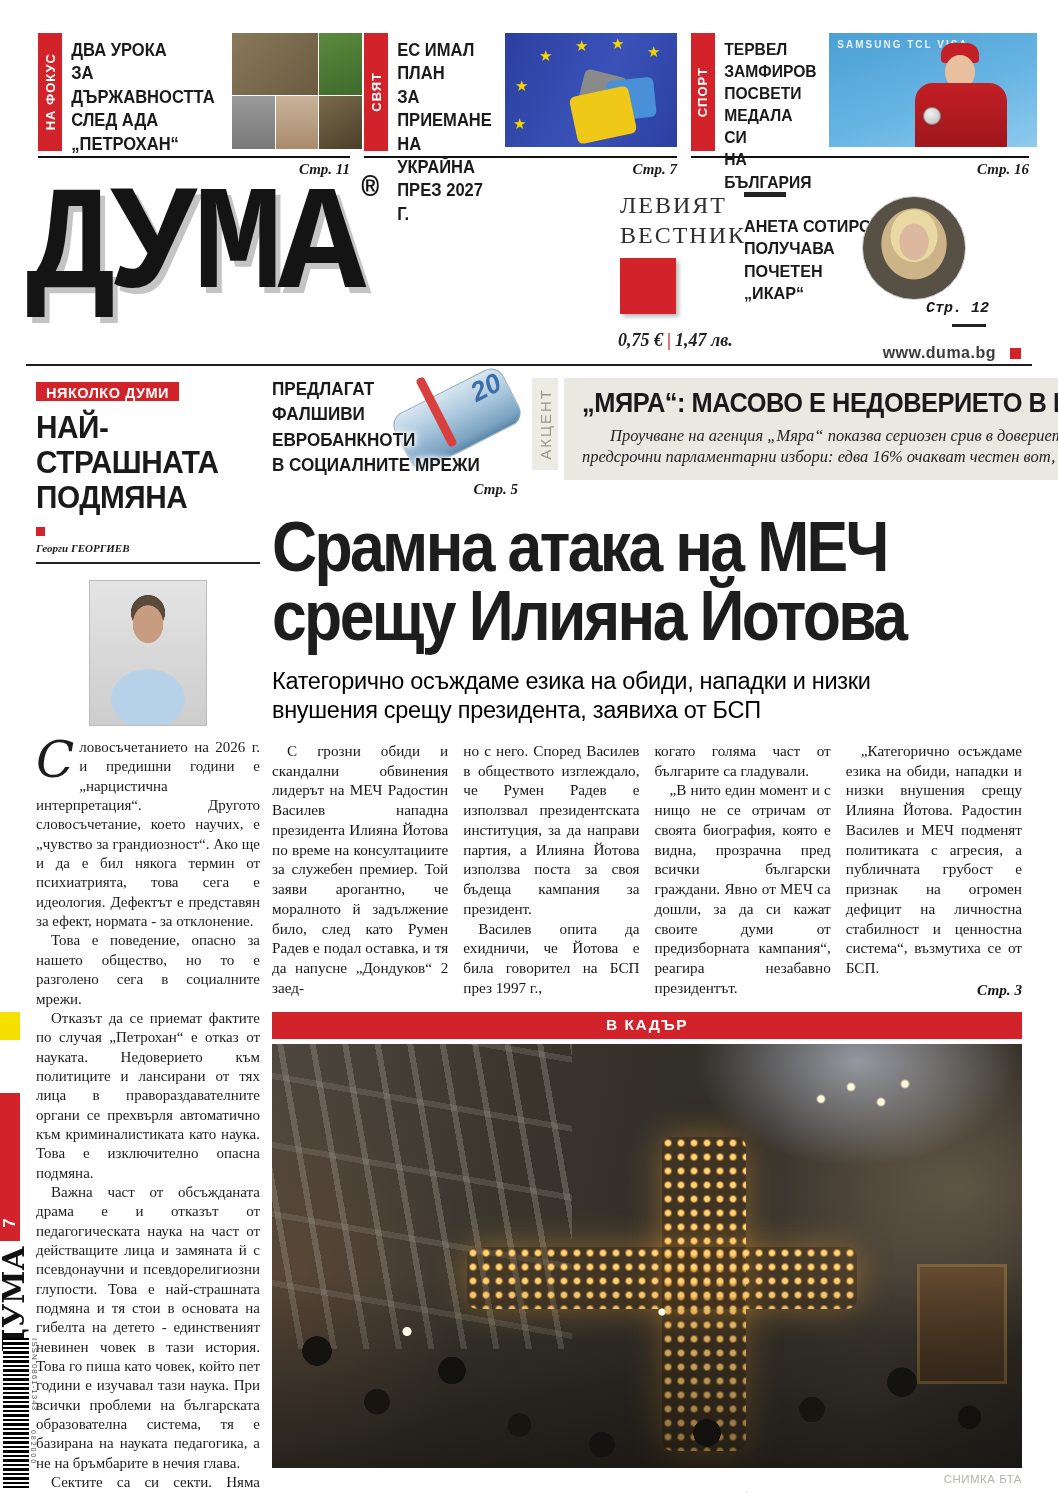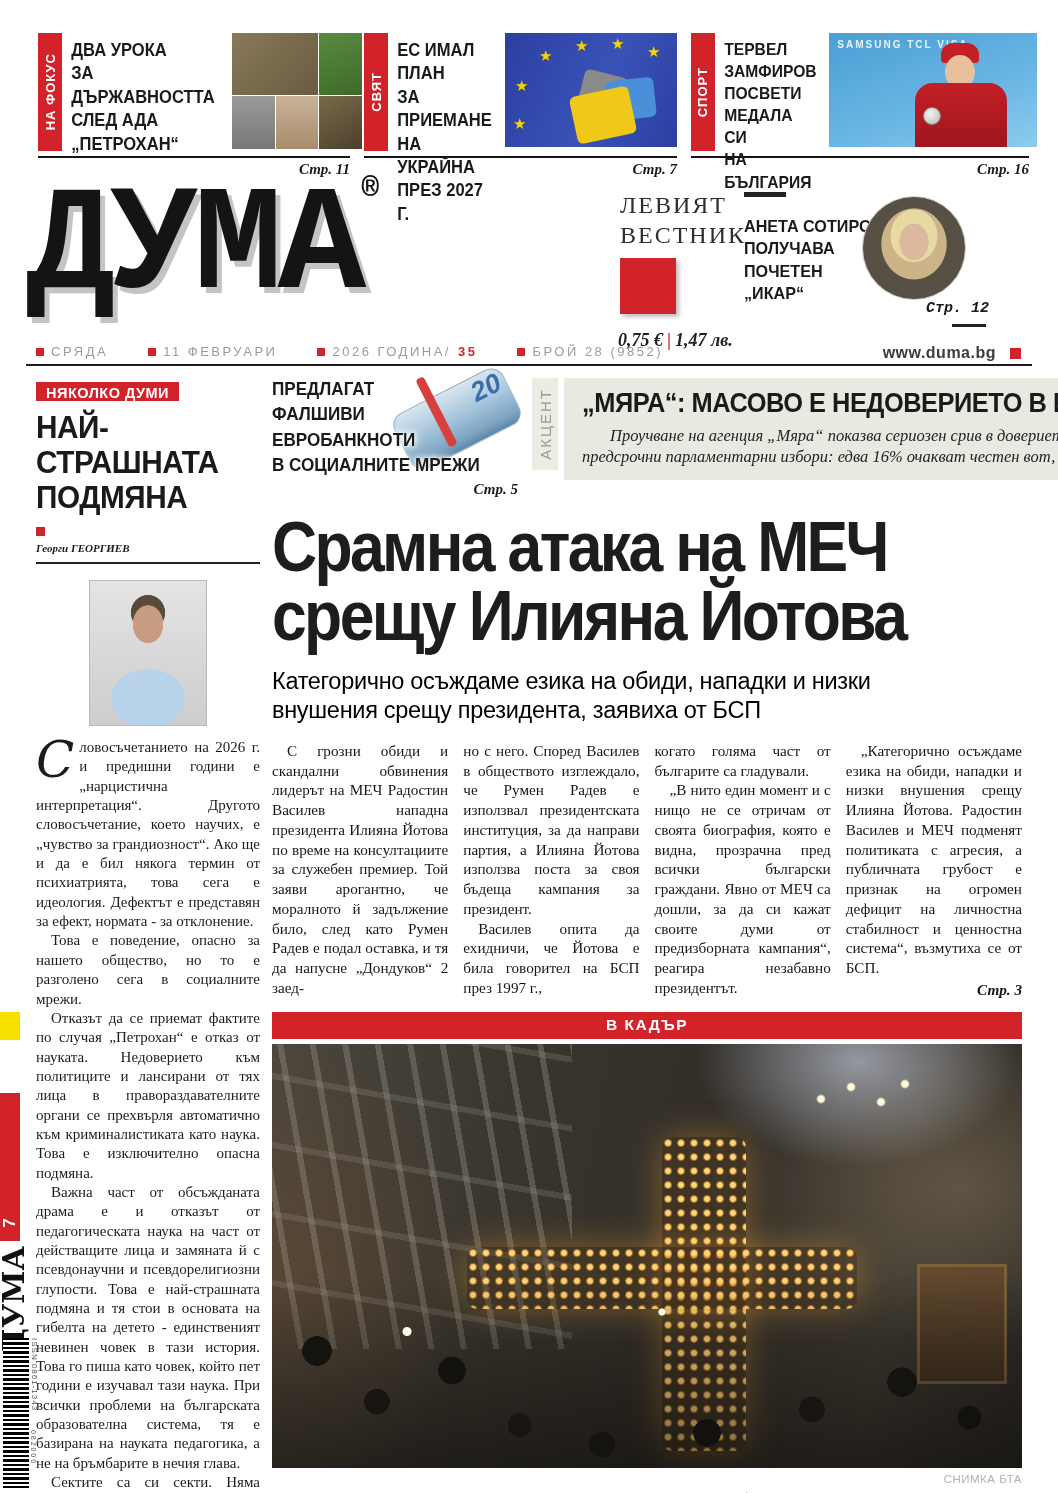--- a/index.html
+++ b/index.html
@@ -258,39 +258,20 @@
   <div class="promo-dash2"></div>
   <div class="red-square"></div>
   <div class="price">
     <span>0,75 €</span><span class="sep">|</span><span>1,47 лв.</span>
   </div>
   <div class="website">
     <span>www.duma.bg</span>
     <span class="sq"></span>
   </div>
 
-  <div class="dateline">
-    <span class="dl-item">
-        <span class="sq"></span>
-        <span>СРЯДА</span>
-      </span>
-    <span class="dl-item">
-        <span class="sq"></span>
-        <span>11 ФЕВРУАРИ</span>
-      </span>
-    <span class="dl-item">
-        <span class="sq"></span>
-        <span>2026 ГОДИНА/</span>
-        <span class="year-no">35</span>
-      </span>
-    <span class="dl-item">
-        <span class="sq"></span>
-        <span>БРОЙ 28 (9852)</span>
-      </span>
-  </div>
   <div class="rule"></div>
 
   <div class="edge-yellow"></div>
   <div class="edge-red">
       <span>7</span>
     </div>
   <div class="edge-logo">ДУМА</div>
   <div class="barcode"></div>
   <div class="issn">ISSN 0861-1343</div>
   <div class="bdigits">0 8 2 0 0 0</div>

